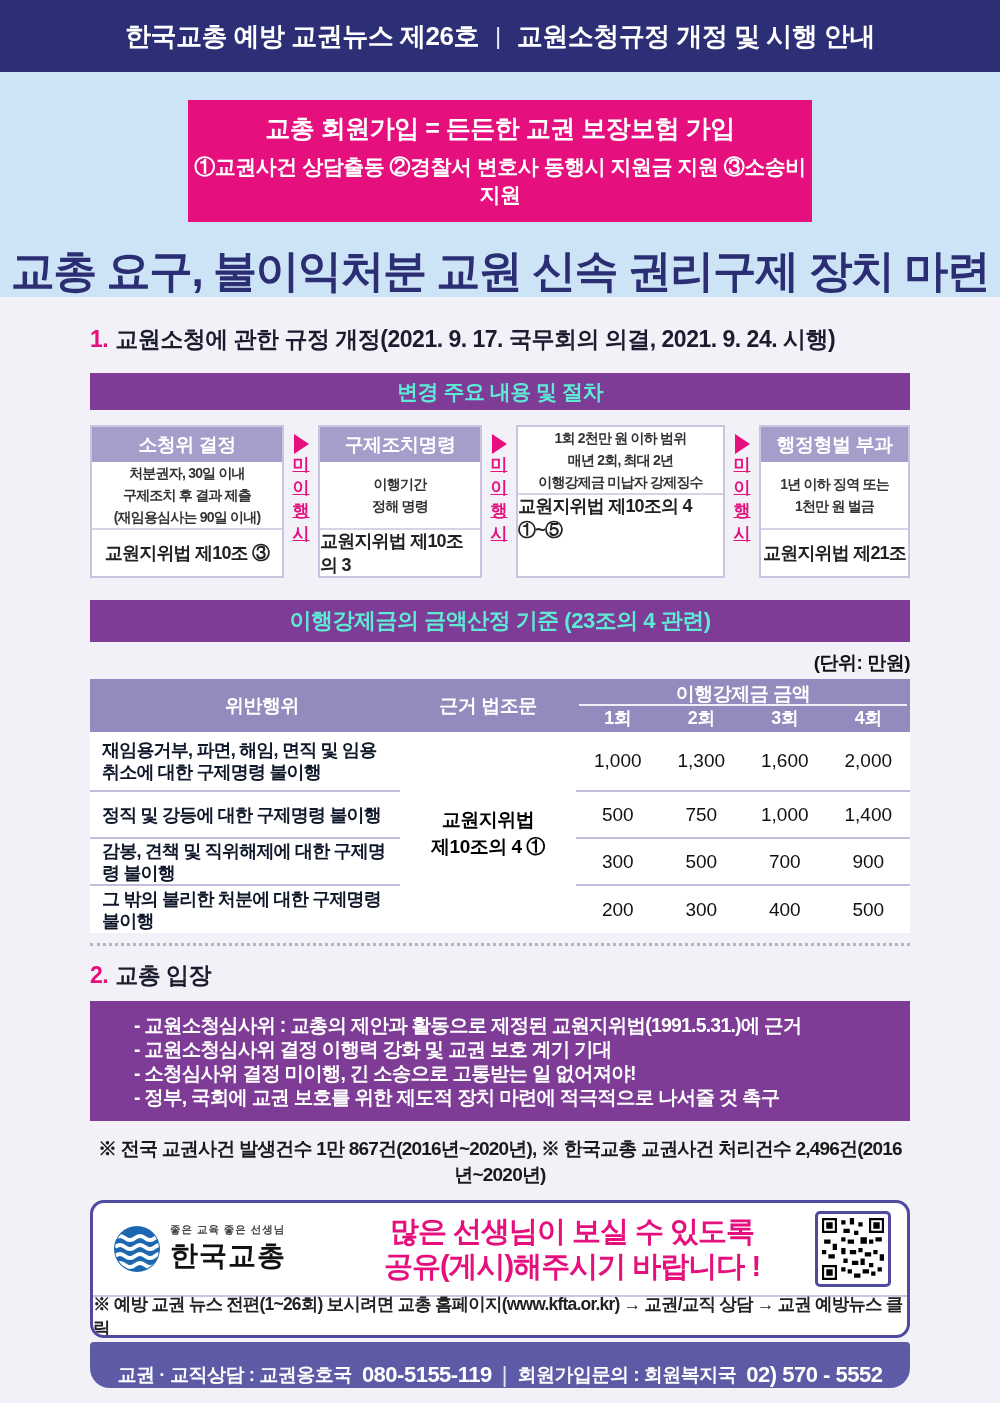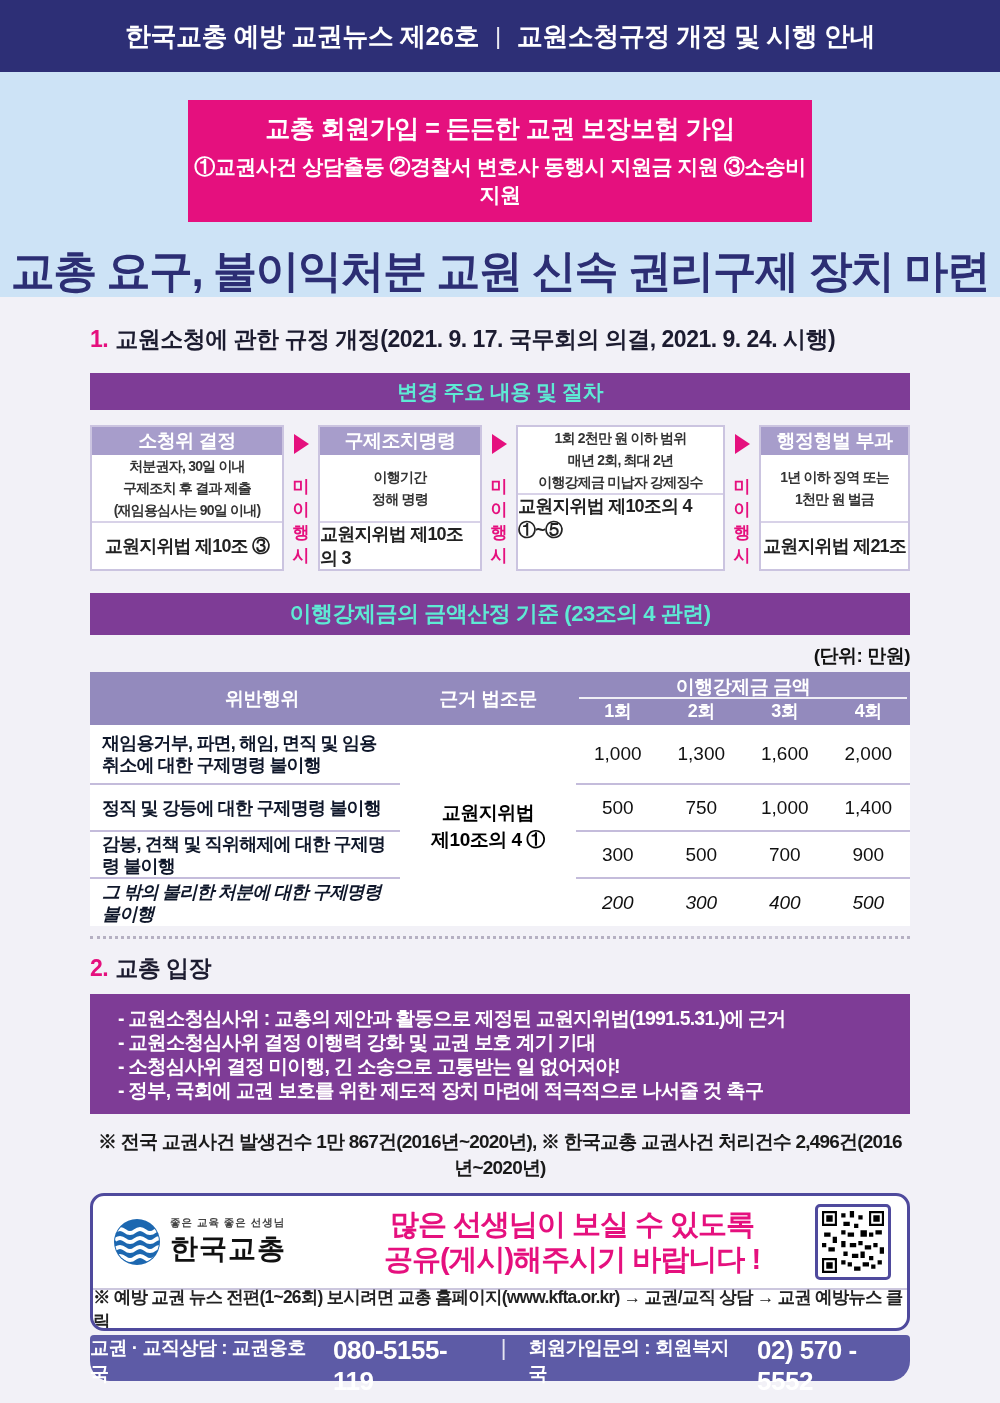--- a/index.html
+++ b/index.html
@@ -23,65 +23,65 @@
   .sec-num { color:#e5107e; margin-right:7px; }
 
   .purple-bar { background:#7e3c96; color:#5eead4; text-align:center; font-weight:700; letter-spacing:-0.5px; }
   .bar1 { margin-top:18px; height:37px; line-height:37px; font-size:21px; }
   .bar2 { margin-top:22px; height:42px; line-height:42px; font-size:22px; }
 
   
   .flow { margin-top:15px; display:flex; }
   .flow-step { background:#fff; border:2px solid #cbc4e0; display:flex; flex-direction:column; flex:0 0 auto; }
   .w194{width:194px} .w164{width:164px} .w209{width:209px} .w151{width:151px}
-  .flow-head { height:28px; background:#a79dcb; color:#fff; font-size:19px; font-weight:700; display:flex; align-items:center; justify-content:center; letter-spacing:-0.5px; }
+  .flow-head { height:35px; background:#a79dcb; color:#fff; font-size:19px; font-weight:700; display:flex; align-items:center; justify-content:center; letter-spacing:-0.5px; }
   .flow-body { height:66px; display:flex; flex-direction:column; align-items:center; justify-content:center; font-size:14px; font-weight:700; color:#333; line-height:22px; letter-spacing:-0.8px; text-align:center; }
   .flow-law { height:48px; border-top:2px solid #d8d2e8; display:flex; align-items:center; justify-content:center; font-size:18px; font-weight:700; color:#222; letter-spacing:-0.8px; }
   .flow-arrow-col { flex:1; display:flex; flex-direction:column; align-items:center; padding-top:9px; }
   .tri { width:0; height:0; border-left:15px solid #e5107e; border-top:10px solid transparent; border-bottom:10px solid transparent; }
-  .vert-label { margin-top:22px; width:19px; font-size:17px; font-weight:700; color:#e5107e; line-height:1.35; word-break:break-all; text-align:center; }
+  .vert-label { width:19px; font-size:17px; font-weight:700; color:#e5107e; line-height:1.35; word-break:break-all; text-align:center;text-decoration:underline; }
 
   .unit-note { margin-top:8px; text-align:right; font-size:19px; font-weight:700; color:#111; letter-spacing:-0.5px; }
 
   
   .thead { margin-top:3px; display:flex; background:#938abd; color:#fff; font-weight:700; height:53px; letter-spacing:-0.5px; }
   .th-violation { width:310px; display:flex; align-items:center; justify-content:center; font-size:19px;padding-left:34px; }
   .th-law { width:176px; display:flex; align-items:center; justify-content:center; font-size:19px; }
   .th-amt { flex:1; display:flex; flex-direction:column; }
   .amt-title { height:27px; line-height:29px; text-align:center; font-size:19px; border-bottom:2px solid rgba(255,255,255,.85); margin:0 3px; }
   .amt-cols { flex:1; display:flex; }
   .amt-col { flex:1; text-align:center; line-height:25px; font-size:18px; }
   .tbody { display:grid; grid-template-columns:310px 176px repeat(4,1fr); grid-template-rows:60px 47px 47px 47px; background:#fff; }
   .tv { grid-column:1; display:flex; align-items:center; padding:0 8px 0 12px; font-size:18px; font-weight:700; color:#0f172a; line-height:22px; border-bottom:2px solid #c4bcdb; letter-spacing:-0.8px; }
   .tlaw { grid-column:2; grid-row:1 / span 4; display:flex; flex-direction:column; align-items:center; justify-content:center; font-size:19px; font-weight:700; color:#000000; line-height:27px; letter-spacing:-0.5px; }
   .ta { display:flex; align-items:center; justify-content:center; font-size:19px; color:#111; border-bottom:2px solid #c4bcdb; }
-  .noborder { border-bottom:none !important;font-style:italic; }
+  .noborder { border-bottom:none !important; }
 
   .dotted { margin-top:10px; border-top:3px dotted #b5b0c2; height:0; }
 
   
-  .stance { margin-top:10px; background:#7e3c96; color:#fff; padding:12px 28px; }
+  .stance { margin-top:10px; background:#7e3c96; color:#fff; padding:12px 44px; }
   .stance-line { font-size:19.5px; font-weight:700; line-height:24px; letter-spacing:-0.8px; }
   .footnote { margin-top:15px; text-align:center; font-size:19px; font-weight:700; color:#1a1a1a; letter-spacing:-0.8px; }
 
   
   .share-box { margin-top:12px; background:#fff; border:3px solid #4f4a9d; border-radius:14px; height:138px; overflow:hidden; }
   .share-top { height:92px; display:flex; align-items:center; padding:0 16px 0 20px; }
   .logo { display:flex; align-items:center; gap:9px; width:216px; }
   .logo-text .tagline { font-size:10.5px; font-weight:700; color:#444; letter-spacing:1px; }
   .logo-text .name { font-size:28px; font-weight:800; color:#111; letter-spacing:1px; }
   .share-msg { flex:1; text-align:center; color:#e5107e; font-weight:800; font-size:29px; line-height:35px; letter-spacing:-1px; }
   .qr-frame { border:3px solid #4f4a9d; border-radius:5px; padding:4px; background:#fff; line-height:0; }
   .share-divider { border-top:2px solid #ccc7de; }
   .share-note { height:38px; display:flex; align-items:center; justify-content:center; font-size:17.5px; font-weight:700; color:#222; letter-spacing:-0.8px; }
 
   
-  .footer-bar { margin-top:4px; height:46px; background:#5d5ba6; border-radius:4px 4px 20px 20px; color:#fff; display:flex; align-items:flex-start; justify-content:center; gap:22px; }
+  .footer-bar { margin-top:4px; height:46px; background:#5d5ba6; border-radius:4px 4px 20px 20px; color:#fff; display:flex; align-items:flex-end; justify-content:center; gap:10px; }
   .f-label { font-size:19px; font-weight:700; letter-spacing:-0.5px; }
-  .f-phone { font-size:26px; font-weight:800; letter-spacing:-0.5px; }
+  .f-phone { font-size:22px; font-weight:800; letter-spacing:-0.5px; }
   .f-sep { font-size:22px; font-weight:400; opacity:.85; }
 </style>
 </head>
 <body>
 
 <div class="page">
 
   <div class="top-banner">
     <span>한국교총 예방 교권뉴스 제26호</span>
     <span class="sep">|</span>

